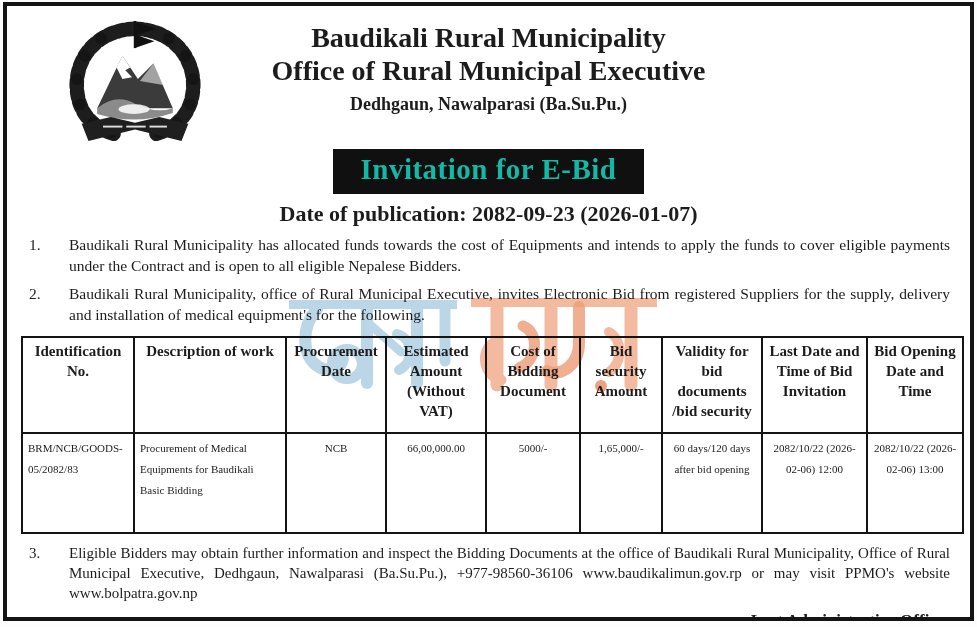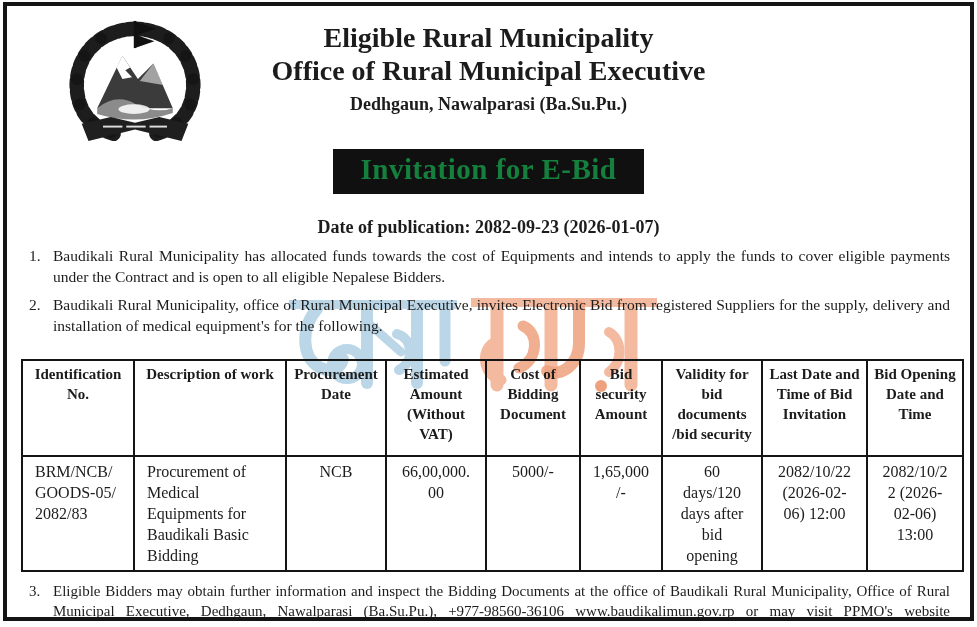--- a/index.html
+++ b/index.html
@@ -19,34 +19,34 @@
   .header { position:relative; margin-top:13px; height:124px; }
   .logo { position:absolute; left:40px; top:0px; }
   .head-center { text-align:center; padding-top:2px; }
   .org    { font-size:28px; font-weight:bold; line-height:33px; }
   .office { font-size:28px; font-weight:bold; line-height:30px; margin-top:2px; }
   .addr   { font-size:18px; font-weight:bold; line-height:25px; margin-top:6px; }
   .prov   { font-size:16px; font-weight:bold; line-height:22px; margin-top:3px; }
 
   .banner-row { text-align:center; margin-top:6px; }
   .banner {
-    display:inline-block; background:#101010; color:#15803d;
+    display:inline-block; background:#101010; color:#14b8a6;
     font-weight:bold; font-size:29px; padding:4px 27px 8px; letter-spacing:.5px;
   }
-  .pubdate { text-align:center; font-weight:bold; font-size:18px; margin-top:23px; }
+  .pubdate { text-align:center; font-weight:bold; font-size:22px; margin-top:7px; }
 
   .notice { display:flex; margin:8px 6px 0 8px; font-size:15.5px; line-height:20.5px; }
   .notice .num { width:20px; flex:none; }
-  .notice .txt { flex:1; text-align:justify; margin-left:4px; }
+  .notice .txt { flex:1; text-align:justify; margin-left:20px; }
   .notice.small { font-size:15px; line-height:20px; margin-top:9px; }
 
-  table.bid { border-collapse:collapse; table-layout:fixed; width:941px; margin-top:23px; background:transparent; }
+  table.bid { border-collapse:collapse; table-layout:fixed; width:941px; margin-top:11px; background:transparent; }
   table.bid th, table.bid td { border:2px solid #141414; vertical-align:top; background:transparent; }
   table.bid th { font-size:15px; font-weight:bold; text-align:center; padding:3px 4px; line-height:20px; }
-  table.bid td { font-size:16px; padding:4px 12px; line-height:21px; overflow-wrap:anywhere; }
+  table.bid td { font-size:11px; padding:4px 5px; line-height:21px; overflow-wrap:anywhere; }
   table.bid thead tr { height:96px; }
   table.bid tbody tr { height:100px; }
   td.c { text-align:center; }
   td.l { text-align:left; }
 
   .sig { text-align:right; font-weight:bold; font-size:17px; margin:8px 4px 0 0; }
 </style>
 </head>
 <body>
 
@@ -117,21 +117,21 @@
 
         <path d="M20,108 L50,101 L75,107 L100,101 L130,108 L123,126 L75,114 L27,126 Z" fill="#1f1f1f"></path>
         <g fill="#ffffff" opacity="0.85">
           <rect x="42" y="110" width="20" height="2"></rect>
           <rect x="66" y="110" width="20" height="2"></rect>
           <rect x="90" y="110" width="18" height="2"></rect>
         </g>
       </svg>
 
       <div class="head-center">
-        <div class="org">Eligible Rural Municipality</div>
+        <div class="org">Baudikali Rural Municipality</div>
         <div class="office">Office of Rural Municipal Executive</div>
         <div class="addr">Dedhgaun, Nawalparasi (Ba.Su.Pu.)</div>
       </div>
     </div>
 
     <div class="banner-row">
       <span class="banner">Invitation for E-Bid</span>
     </div>
 
     <div class="pubdate">

